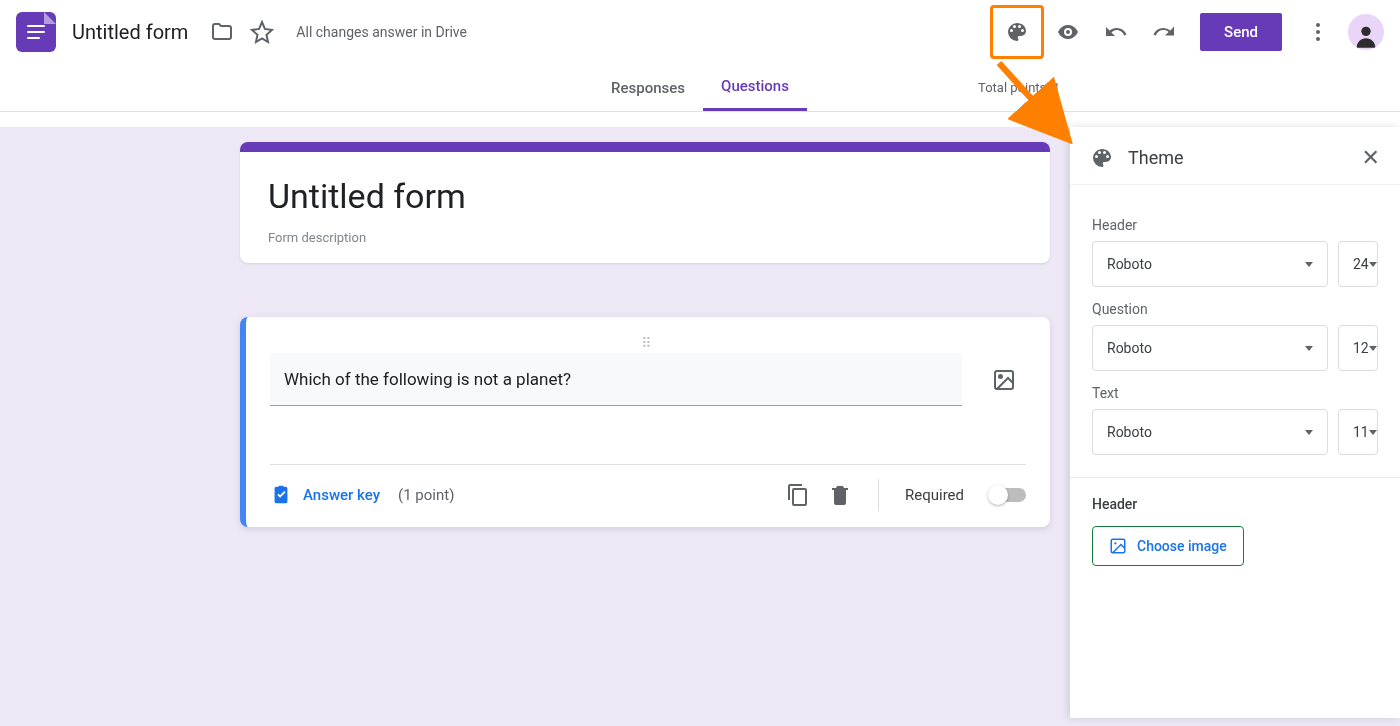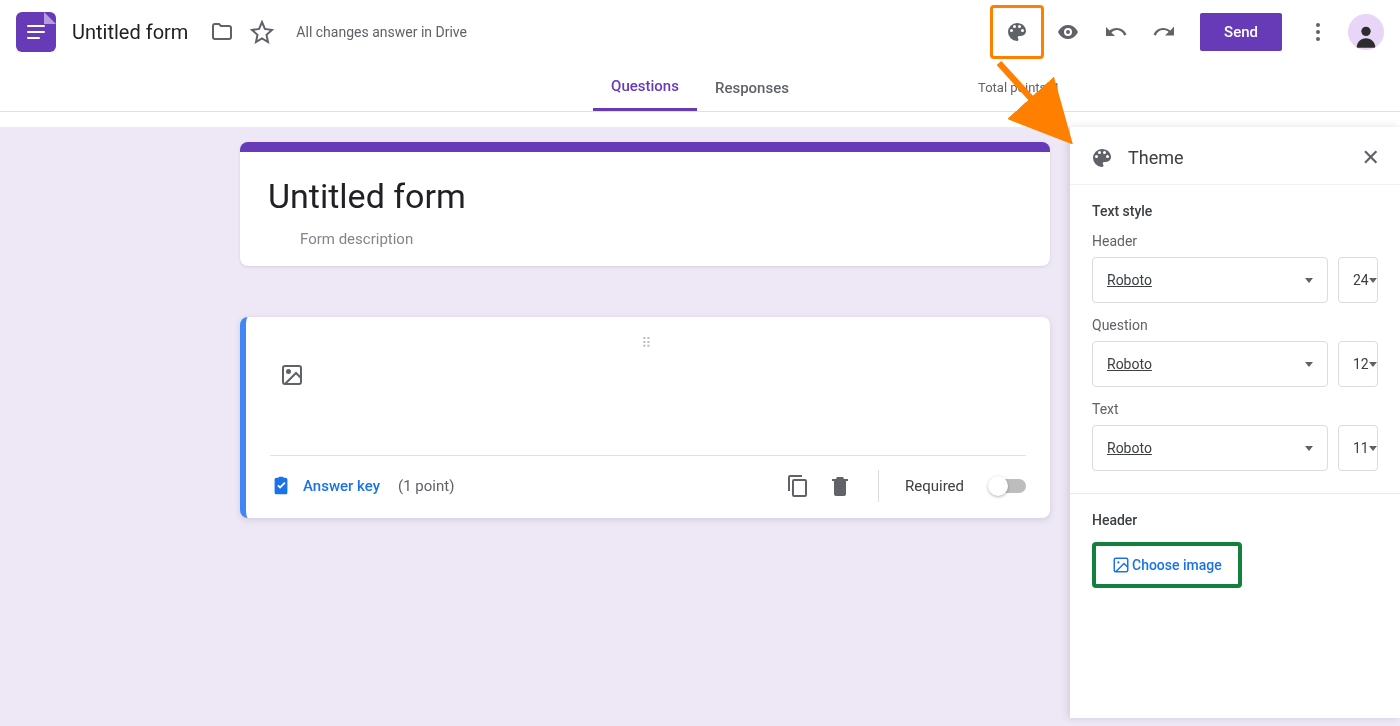--- a/index.html
+++ b/index.html
@@ -32,21 +32,21 @@
   .tabs-row { display:flex; align-items:center; justify-content:center; height:48px; border-bottom:1px solid #e0e0e0; position:relative; }
   .tab { font-size:15px; color:#5f6368; padding:0 18px; height:100%; display:flex; align-items:center; cursor:pointer; font-weight:500; }
   .tab.active { color:#673ab7; border-bottom:3px solid #673ab7; }
   .total-points { position:absolute; right:340px; font-size:13px; color:#5f6368; }
 
   
   .canvas { position:absolute; top:127px; left:0; right:0; bottom:0; background:#ede7f6; }
 
   .form-card { position:absolute; left:240px; top:15px; width:810px; background:#fff; border-radius:8px; box-shadow:0 1px 3px rgba(0,0,0,0.1); border-top:10px solid #673ab7; padding:24px 28px 18px; }
   .form-title { font-size:34px; color:#202124; margin-bottom:14px; }
-  .form-desc { font-size:15px; color:#80868b;margin-left:32px; }
+  .form-desc { font-size:13px; color:#80868b; }
 
   .question-card { position:absolute; left:240px; top:190px; width:810px; background:#fff; border-radius:8px; box-shadow:0 2px 6px rgba(60,64,67,.15); border-left:6px solid #4285f4; padding:18px 24px 16px 24px; }
   .drag-handle { text-align:center; color:#bdbdbd; font-size:14px; letter-spacing:3px; height:14px; }
   .q-row { display:flex; align-items:center; gap:20px; margin-top:4px; }
   .q-input { flex:1; background:#f8f9fa; border:none; border-bottom:1px solid #9e9e9e; padding:16px 14px; font-size:17px; color:#202124; outline:none; }
   .q-image-btn { width:44px; height:44px; display:flex; align-items:center; justify-content:center; color:#5f6368; cursor:pointer; }
   .q-type { border:1px solid #dadce0; border-radius:4px; height:50px; min-width:190px; display:flex; align-items:center; padding:0 14px; gap:14px; color:#3c4043; cursor:pointer; font-size:15px; }
 
   .long-answer { margin-top:22px; font-size:15px; color:#9e9e9e; border-bottom:1px dotted #bdbdbd; padding-bottom:6px; width:94%; }
   .divider { margin-top:58px; border-top:1px solid #e0e0e0; }
@@ -67,26 +67,26 @@
   .theme-header { display:flex; align-items:center; padding:18px 20px 14px; gap:14px; border-bottom:1px solid #f1f1f1; }
   .theme-header svg{width:24px;height:24px;fill:#5f6368;}
   .theme-title{font-size:18px;color:#3c4043;flex:1;}
   .close-x{font-size:22px;color:#5f6368;cursor:pointer;}
 
   .theme-body{padding:18px 22px;}
   .section-label{font-size:14px;font-weight:500;color:#3c4043;margin-bottom:14px;}
   .field-label{font-size:14px;color:#5f6368;margin:14px 0 8px;}
   .select-row{display:flex;gap:10px;}
   .select-box{border:1px solid #dadce0;border-radius:4px;height:46px;display:flex;align-items:center;justify-content:space-between;padding:0 14px;font-size:14px;color:#3c4043;cursor:pointer;background:#fff;}
-  .select-font{flex:1;text-decoration:underline;}
+  .select-font{flex:1;}
   .select-size{width:40px;}
   .caret{width:0;height:0;border-left:4px solid transparent;border-right:4px solid transparent;border-top:5px solid #5f6368;}
 
   .sep{border-top:1px solid #e8eaed;margin:22px -22px 18px;}
-  .choose-img{border:4px solid #15803d;border-radius:4px;padding:10px 16px;display:inline-flex;align-items:center;gap:2px;color:#1a73e8;font-size:14px;cursor:pointer;font-weight:500;}
+  .choose-img{border:1px solid #15803d;border-radius:4px;padding:10px 16px;display:inline-flex;align-items:center;gap:10px;color:#1a73e8;font-size:14px;cursor:pointer;font-weight:500;}
   .choose-img svg{width:18px;height:18px;fill:#1a73e8;}
 
   
   .annotation-arrow { position:absolute; top:54px; left:990px; width:90px; height:90px; pointer-events:none; z-index:50; }
 </style>
 </head>
 <body>
 
 <div class="header">
   <div class="forms-logo">
@@ -140,35 +140,36 @@
   </div>
   <div class="avatar">
     <svg viewBox="0 0 24 24">
         <circle cx="12" cy="8" r="4" fill="#2d2d2d"></circle>
         <path d="M4 22c0-4.4 3.6-8 8-8s8 3.6 8 8" fill="#2d2d2d"></path>
       </svg>
   </div>
 </div>
 
 <div class="tabs-row">
+  <div class="tab">Responses</div>
   <div class="tab active">Questions</div>
-  <div class="tab">Responses</div>
   <div class="total-points">Total points: 1</div>
 </div>
 
 <div class="canvas">
 
   <div class="form-card">
     <div class="form-title">Untitled form</div>
     <div class="form-desc">Form description</div>
   </div>
 
   <div class="question-card">
     <div class="drag-handle">⠿</div>
     <div class="q-row">
+      <input class="q-input" value="Which of the following is not a planet?" style="">
       <div class="q-image-btn">
         <svg viewBox="0 0 24 24" width="24" height="24" fill="none" stroke="#5f6368" stroke-width="2">
             <rect x="3" y="3" width="18" height="18" rx="2"></rect>
             <circle cx="8.5" cy="8.5" r="1.5" fill="#5f6368"></circle>
             <path d="M21 15l-5-5L5 21"></path>
           </svg>
       </div>
     </div>
     <div class="divider"></div>
     <div class="q-footer">
@@ -195,21 +196,20 @@
 
 <div class="theme-panel">
   <div class="theme-header">
     <svg viewBox="0 0 24 24">
         <path d="M12 3a9 9 0 0 0 0 18c.83 0 1.5-.67 1.5-1.5 0-.39-.15-.74-.39-1.01-.23-.26-.38-.61-.38-.99 0-.83.67-1.5 1.5-1.5H16a5 5 0 0 0 5-5c0-4.42-4.03-8-9-8zm-5.5 9a1.5 1.5 0 1 1 0-3 1.5 1.5 0 0 1 0 3zm3-4a1.5 1.5 0 1 1 0-3 1.5 1.5 0 0 1 0 3zm5 0a1.5 1.5 0 1 1 0-3 1.5 1.5 0 0 1 0 3zm3 4a1.5 1.5 0 1 1 0-3 1.5 1.5 0 0 1 0 3z"></path>
       </svg>
     <div class="theme-title">Theme</div>
     <div class="close-x">✕</div>
   </div>
   <div class="theme-body">
-    <div class="section-label">Text style</div>
 
     <div class="field-label">Header</div>
     <div class="select-row">
       <div class="select-box select-font">
           <span>Roboto</span>
           <span class="caret"></span>
         </div>
       <div class="select-box select-size">
           <span>24</span>
           <span class="caret"></span>

